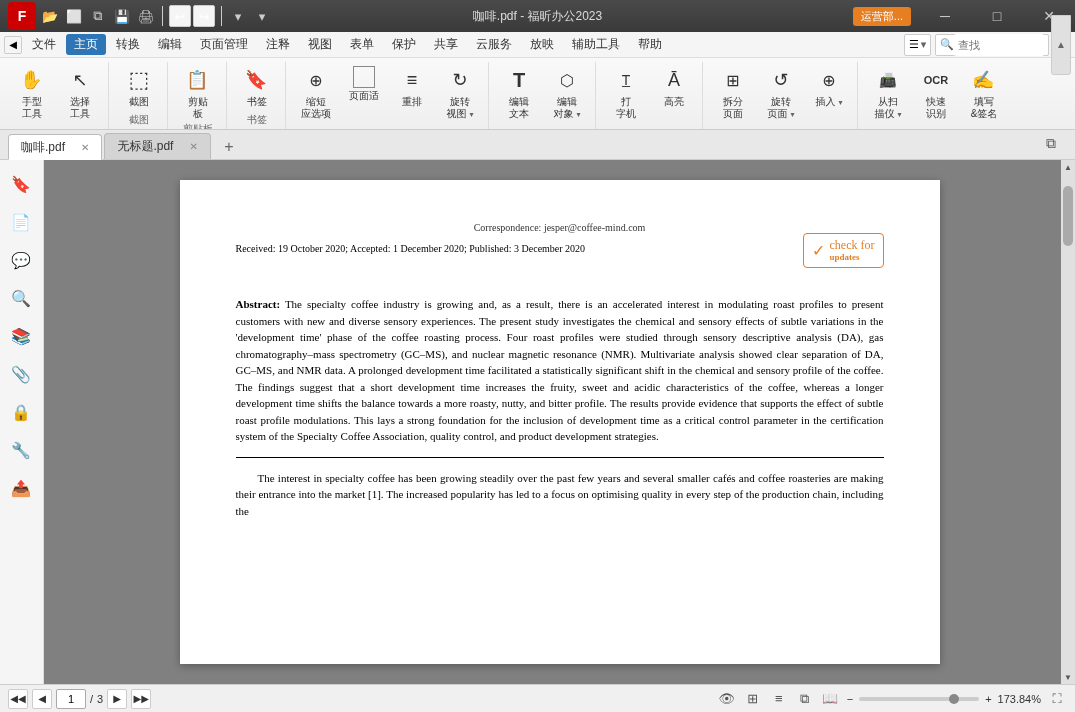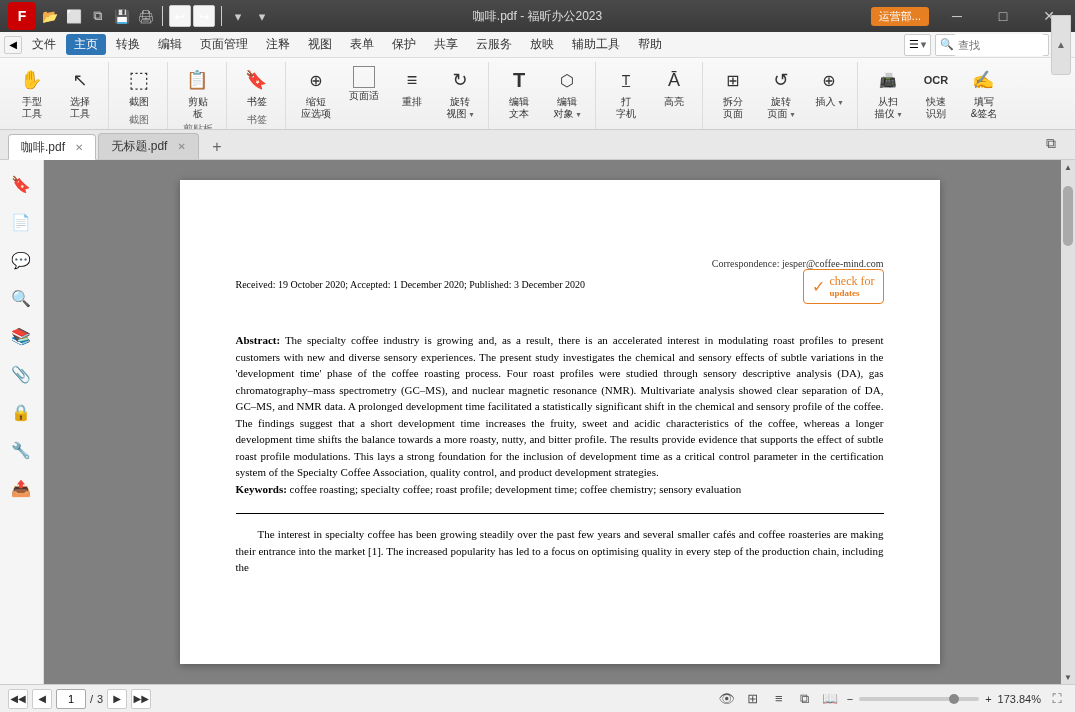--- a/index.html
+++ b/index.html
@@ -24,21 +24,21 @@
     }
     #title-bar .tb-icon {
       width: 20px; height: 20px;
       display: flex; align-items: center; justify-content: center;
       color: #ccc; font-size: 13px; cursor: pointer;
     }
     #title-bar .title-center {
       position: absolute; left: 50%; transform: translateX(-50%);
       color: #ddd; font-size: 12px;
     }
-    #title-bar .win-controls { display: flex; gap: 10px; align-items: center; }
+    #title-bar .win-controls { display: flex; gap: 16px; align-items: center; }
     #title-bar .win-btn {
       width: 36px; height: 24px;
       display: flex; align-items: center; justify-content: center;
       color: #ccc; font-size: 14px; cursor: pointer; border-radius: 3px;
     }
     #title-bar .cloud-btn {
       background: #e67e22; color: #fff; font-size: 11px;
       padding: 2px 8px; border-radius: 3px; cursor: pointer;
     }
 
@@ -109,21 +109,21 @@
       height: 30px;
       background: #e8e8e8;
       display: flex;
       align-items: flex-end;
       padding-left: 8px;
       border-bottom: 1px solid #ccc;
     }
     .tab {
       height: 26px;
       padding: 0 12px;
-      display: flex; align-items: center; gap: 10px;
+      display: flex; align-items: center; gap: 16px;
       background: #d4d4d4; border: 1px solid #bbb; border-bottom: none;
       border-radius: 4px 4px 0 0;
       cursor: pointer; font-size: 12px; color: #333;
       margin-right: 2px;
     }
     .tab.active {
       background: #fff; border-bottom: 1px solid #fff; z-index: 1;
       margin-bottom: -1px;
     }
     .tab-close { font-size: 10px; color: #888; cursor: pointer; }
@@ -258,21 +258,21 @@
       display: flex; align-items: center; justify-content: center;
       cursor: pointer; font-size: 13px; color: #555;
     }
     .search-input {
       width: 120px; height: 22px;
       border: 1px solid #ccc; border-radius: 2px;
       padding: 0 4px; font-size: 11px;
     }
 
     
-    .pdf-header-email { text-align: right; font-size: 10px; color: #333; margin-bottom: 4px; margin-top: 36px; }
+    .pdf-header-email { text-align: center; font-size: 10px; color: #333; margin-bottom: 4px; }
     .pdf-dates { font-size: 10px; color: #000; margin-bottom: 12px; }
     .check-badge {
       float: right;
       border: 1px solid #e67e22;
       border-radius: 4px;
       padding: 4px 8px;
       font-size: 9px;
       color: #e67e22;
       display: flex; align-items: center; gap: 4px;
       margin-top: -8px;
@@ -532,23 +532,20 @@
             <div style="font-size:12px; line-height:1.2;">check for</div>
             <div style="font-size:9px; line-height:1.2; font-weight:bold;">updates</div>
           </div>
         </div>
       </div>
 
       <div class="pdf-abstract">
         <span style="font-weight:bold;">Abstract:</span><span> The specialty coffee industry is growing and, as a result, there is an accelerated interest in modulating roast profiles to present customers with new and diverse sensory experiences. The present study investigates the chemical and sensory effects of subtle variations in the 'development time' phase of the coffee roasting process. Four roast profiles were studied through sensory descriptive analysis (DA), gas chromatography–mass spectrometry (GC–MS), and nuclear magnetic resonance (NMR). Multivariate analysis showed clear separation of DA, GC–MS, and NMR data. A prolonged development time facilitated a statistically significant shift in the chemical and sensory profile of the coffee. The findings suggest that a short development time increases the fruity, sweet and acidic characteristics of the coffee, whereas a longer development time shifts the balance towards a more roasty, nutty, and bitter profile. The results provide evidence that supports the effect of subtle roast profile modulations. This lays a strong foundation for the inclusion of development time as a critical control parameter in the certification system of the Specialty Coffee Association, quality control, and product development strategies.</span>
       </div>
 
-      <div class="pdf-keywords">
-        <span style="font-weight:bold;">Keywords:</span><span> coffee roasting; specialty coffee; roast profile; development time; coffee chemistry; sensory evaluation</span>
-      </div>
 
       <hr class="pdf-divider">
 
 
       <div class="pdf-paragraph">The interest in specialty coffee has been growing steadily over the past few years and several smaller cafés and coffee roasteries are making their entrance into the market [1]. The increased popularity has led to a focus on optimising quality in every step of the production chain, including the</div>
     </div>
 
     <div id="right-scrollbar" style="position:absolute; right:0; top:0; height:100%; width:14px; background:#e0e0e0;">
       <div class="scroll-arrow">▲</div>
       <div class="scroll-track">

